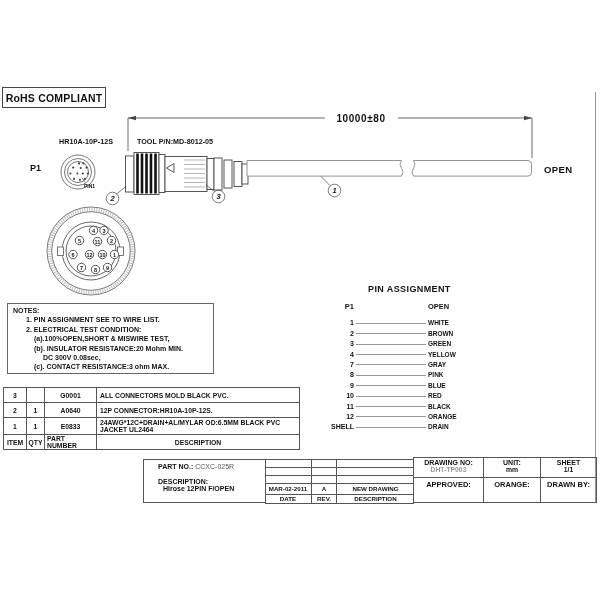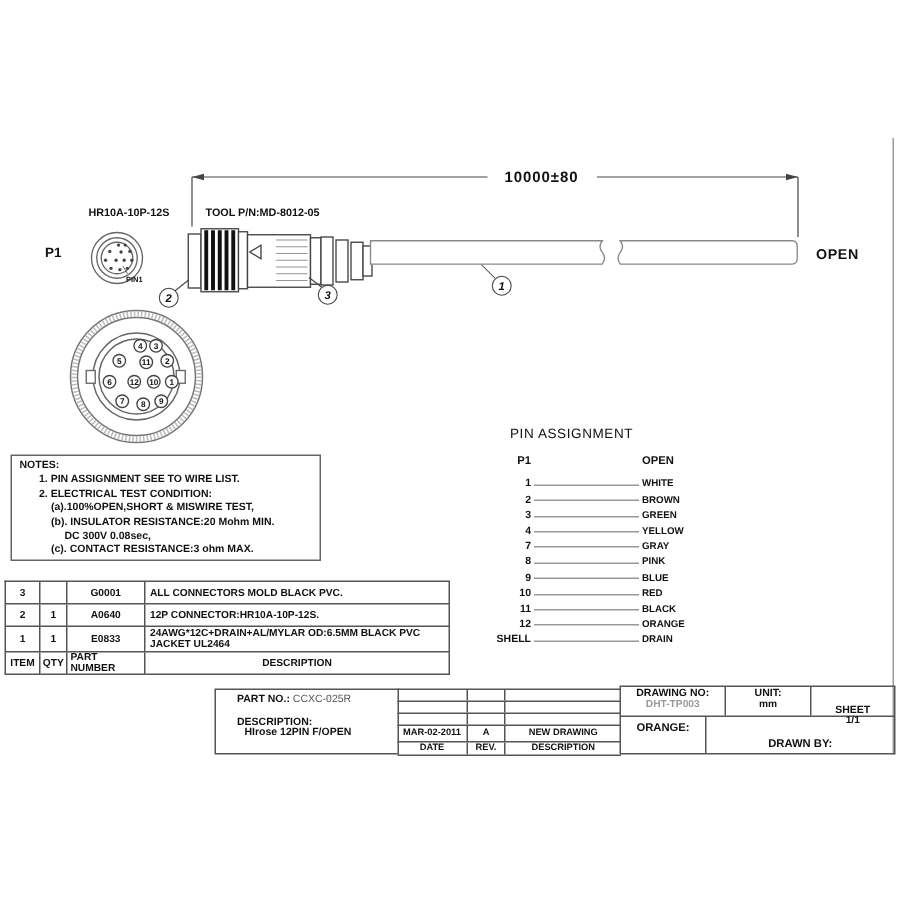--- a/index.html
+++ b/index.html
@@ -24,21 +24,21 @@
   #pin-field circle { fill:#fff; stroke:#444; stroke-width:0.9; }
   #mini-pin-field circle { fill:#444; }
 
   
   .notes-box { position:absolute; left:7px; top:303px; width:207px; height:71px;
     border:1px solid #666; padding-top:2px; }
   .note-line { font-size:7px; font-weight:bold; line-height:9.4px; white-space:nowrap; }
 
   
   .pa-block { position:absolute; left:328px; top:284px; width:142px; }
-  .pa-title { font-size:9px; font-weight:normal; margin-left:12px; letter-spacing:0.4px; }
+  .pa-title { font-size:9px; font-weight:bold; margin-left:40px; letter-spacing:0.4px; }
   .pa-header { display:flex; margin-top:8px; margin-bottom:5px; font-weight:bold; font-size:7.5px; }
   .pa-header .pa-pin { font-size:7.5px; }
   .pa-header .pa-spacer { flex:1; }
   .pa-header .pa-color { font-size:7.5px; }
   .pa-row { display:flex; align-items:flex-end; height:10.4px; font-weight:bold; }
   .pa-pin { width:26px; text-align:right; font-size:7px; }
   .pa-line { flex:1; border-bottom:1px solid #999; margin:0 2px 2.5px 2px; }
   .pa-color { width:42px; font-size:6.5px; white-space:nowrap; }
 
   
@@ -67,30 +67,33 @@
   .rc-date { width:47px; border-right:1px solid #555; display:flex; align-items:center; justify-content:center; }
   .rc-rev  { width:25px; border-right:1px solid #555; display:flex; align-items:center; justify-content:center; }
   .rc-desc { flex:1; display:flex; align-items:center; justify-content:center; }
 
   .tb-right { position:absolute; left:413px; top:457px; width:184px; height:46px; border:1px solid #555; }
   .tbr-row1 { display:flex; height:20px; border-bottom:1px solid #555; }
   .tbr-row2 { display:flex; height:24px; }
   .tbr-cell { width:70px; border-right:1px solid #555; text-align:center;
     font-weight:bold; font-size:7px; padding-top:1px; }
   .tbr-cell.mid { width:57px; }
-  .tbr-cell.last { flex:1; border-right:none;margin-top:11px; }
+  .tbr-cell.last { flex:1; border-right:none; }
   .tbr-value { font-size:6.8px; font-weight:bold; }
   .tbr-value.gray { color:#999; }
   .tbr-row2 .tbr-cell { font-size:7.5px; padding-top:2px; }
 </style>
 </head>
 <body>
 
 <div class="page">
 
+  <div class="rohs-box">
+    <span>RoHS COMPLIANT</span>
+  </div>
 
   <svg class="draw" viewBox="0 0 600 600">
 
     <line x1="595.5" y1="92" x2="595.5" y2="503" stroke="#999" stroke-width="1"></line>
 
     <g stroke="#444" stroke-width="0.8">
       <line x1="128" y1="118" x2="325" y2="118"></line>
       <line x1="398" y1="118" x2="532" y2="118"></line>
       <line x1="128" y1="118" x2="128" y2="151"></line>
       <line x1="532" y1="118" x2="532" y2="158"></line>
@@ -363,18 +366,19 @@
       <div class="tbr-cell mid">
         <div>UNIT:</div>
         <div class="tbr-value">mm</div>
       </div>
       <div class="tbr-cell last">
         <div>SHEET</div>
         <div class="tbr-value">1/1</div>
       </div>
     </div>
     <div class="tbr-row2">
+      <div class="tbr-cell">APPROVED:</div>
       <div class="tbr-cell mid">ORANGE:</div>
       <div class="tbr-cell last">DRAWN BY:</div>
     </div>
   </div>
 
 </div>
 
 </body></html>

